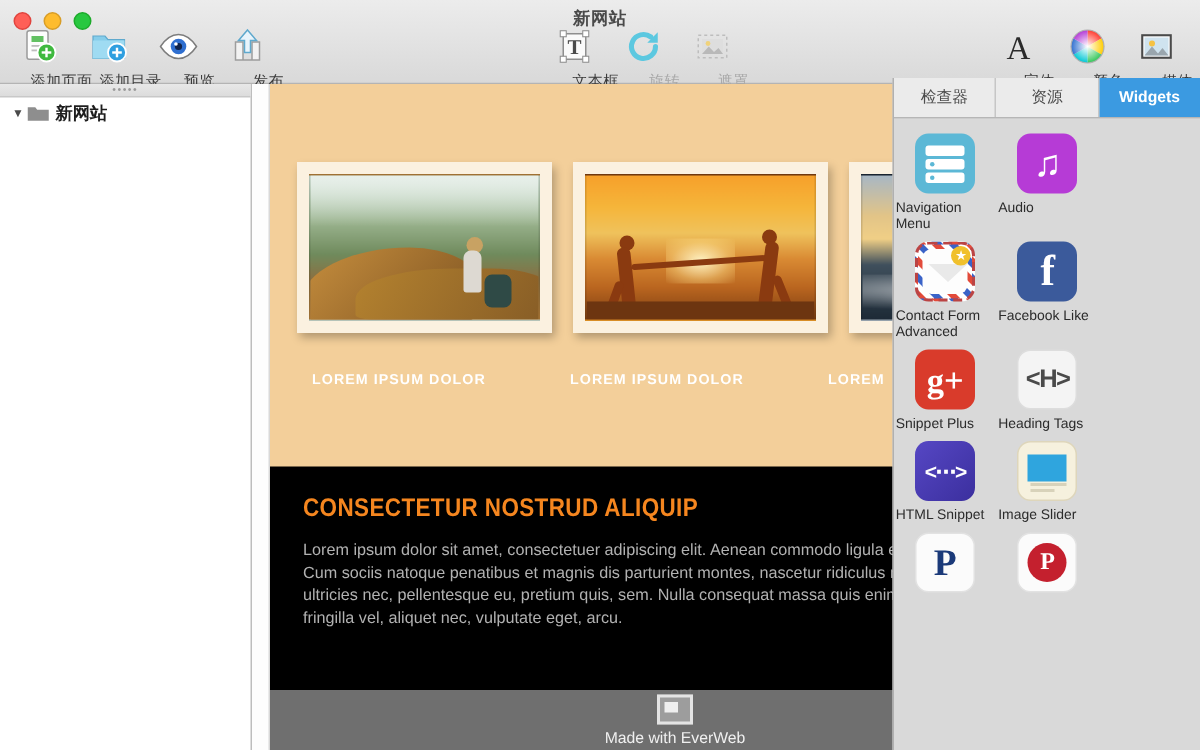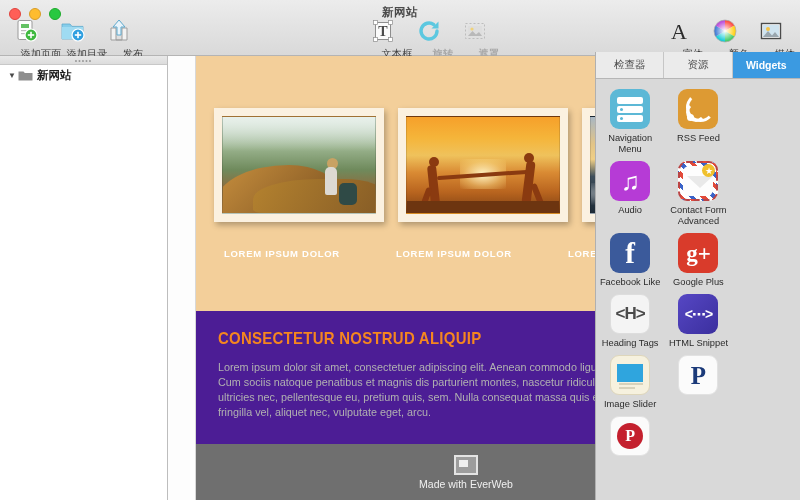--- a/index.html
+++ b/index.html
@@ -25,21 +25,21 @@
 
   .win-title{
     position:absolute;left:0;top:5px;width:800px;text-align:center;
     font-size:11.5px;color:#4a4a4a;font-weight:bold;letter-spacing:.5px;
   }
 
   .tbgroup{position:absolute;display:flex;align-items:flex-start;}
   .tbitem{width:46px;display:flex;flex-direction:column;align-items:center;cursor:default;}
   .tbicon{height:26px;display:flex;align-items:center;justify-content:center;}
   .tblabel{font-size:10px;color:#3b3b3b;margin-top:3px;white-space:nowrap;letter-spacing:.3px;margin-left:28px;}
-  .tblabel.dim{color:#a8a8a8;font-weight:bold;}
+  .tblabel.dim{color:#a8a8a8;}
 
   .grp-left{left:4px;top:18px;}
   .grp-center{left:360px;top:18px;}
   .grp-right{right:6px;top:18px;}
 
   
   .sidebar{
     position:absolute;left:0;top:56px;width:168px;height:444px;
     background:#ffffff;border-right:1px solid #bdbdbd;box-sizing:border-box;
   }
@@ -51,21 +51,21 @@
   .disclosure{width:12px;font-size:8px;color:#4a4a4a;text-align:center;}
   .tree-label{margin-left:4px;}
   .tree-label.bold{font-weight:bold;}
   .reddot{width:6px;height:6px;border-radius:50%;background:#e02e20;margin-left:auto;margin-right:7px;}
 
   
   .canvas-area{
     position:absolute;left:168px;top:56px;width:632px;height:444px;
     background:#fdfdfd;overflow:hidden;
   }
-  .page{position:absolute;left:28px;top:0;width:540px;height:444px;background:#4c1d95;
+  .page{position:absolute;left:12px;top:0;width:540px;height:444px;background:#000000;
     box-shadow:0 0 0 1px #d8d8d8;}
   .hero{background:#f3cf9a;height:255px;position:relative;overflow:hidden;}
   .hero-title{
     position:absolute;right:-120px;top:18px;white-space:nowrap;
     color:#ffffff;font-weight:bold;font-size:21px;letter-spacing:.5px;
     transform:scaleX(.82);transform-origin:right top;
   }
   .photos{position:absolute;left:18px;top:52px;display:flex;gap:14px;}
   .frame{background:#fbf1e0;padding:8px;box-shadow:2px 3px 6px rgba(0,0,0,.28);}
   .photo{width:152px;height:96px;position:relative;overflow:hidden;border:1px solid rgba(0,0,0,.12);}
@@ -103,39 +103,39 @@
 
   .p3{background:linear-gradient(to bottom,#a8b7c4 0%,#e2c487 28%,#f0cf86 44%,#3f4f5c 62%,#1d2a36 100%);}
   .p3 .wave{position:absolute;left:-10px;bottom:4px;width:130%;height:26px;
     background:radial-gradient(ellipse at 30% 40%,rgba(255,255,255,.55),rgba(255,255,255,0) 60%),
                radial-gradient(ellipse at 70% 60%,rgba(255,255,255,.4),rgba(255,255,255,0) 60%);}
 
   .body-sec{padding:18px 22px 0 22px;}
   .sec-title{color:#f5861f;font-weight:bold;font-size:17px;letter-spacing:.3px;
     transform:scaleX(.88);transform-origin:left center;white-space:nowrap;}
   .sec-body{color:#b1b1b1;font-size:10.8px;line-height:15px;margin-top:11px;width:520px;}
-  .footer{position:absolute;left:0;bottom:0;width:100%;height:56px;background:#6f6f6f;
+  .footer{position:absolute;left:0;bottom:0;width:100%;height:40px;background:#6f6f6f;
     display:flex;flex-direction:column;align-items:center;justify-content:center;gap:3px;}
   .footer-badge{width:20px;height:16px;background:#9d9d9d;border:2px solid #e4e4e4;position:relative;}
   .footer-badge:after{content:"";position:absolute;left:3px;top:3px;width:9px;height:7px;background:#efefef;}
   .footer-text{color:#f0f0f0;font-size:10.5px;}
 
   
   .inspector{position:absolute;right:0;top:52px;width:205px;height:448px;
     background:#d9d9d9;border-left:1px solid #b0b0b0;box-sizing:border-box;}
   .tabs{display:flex;height:26px;background:#ebebeb;border-bottom:1px solid #b6b6b6;}
   .tab{flex:1;display:flex;align-items:center;justify-content:center;font-size:10.5px;
     color:#4c4c4c;border-right:1px solid #c6c6c6;box-sizing:border-box;cursor:default;}
   .tab:last-child{border-right:none;}
   .tab.active{background:#3b9ae1;color:#ffffff;font-weight:bold;}
   .wgrid{display:flex;flex-wrap:wrap;padding:10px 0 0 0;}
   .wcell{width:68.3px;display:flex;flex-direction:column;align-items:center;margin-bottom:6px;cursor:default;}
   .wicon{width:40px;height:40px;border-radius:9px;position:relative;overflow:hidden;
     display:flex;align-items:center;justify-content:center;}
-  .wlabel{font-size:9.3px;color:#2b2b2b;text-align:center;line-height:11px;margin-top:4px;width:66px;}
+  .wlabel{font-size:9.3px;color:#2b2b2b;text-align:left;line-height:11px;margin-top:4px;width:66px;}
 
   
   .ic-nav{background:#5cb8d6;}
   .ic-nav .bar{position:absolute;left:7px;width:26px;height:7px;background:#ffffff;border-radius:2px;}
   .ic-nav .b1{top:8px;} .ic-nav .b2{top:17px;} .ic-nav .b3{top:26px;}
   .ic-nav .dot{position:absolute;left:10px;width:3px;height:3px;border-radius:50%;background:#5cb8d6;}
   .ic-nav .d2{top:19px;} .ic-nav .d3{top:28px;}
 
   .ic-rss{background:#dd9a33;}
   .ic-rss .rdot{position:absolute;left:9px;bottom:8px;width:7px;height:7px;border-radius:50%;background:#fff;}
@@ -227,20 +227,31 @@
         <div class="tbicon">
           <svg width="26" height="24" viewBox="0 0 26 24">
             <path d="M2 5h8l2 2.4h11v12.6H2z" fill="#86cdea" stroke="#5fa9cd" stroke-width=".8"></path>
             <path d="M2 8h21v12H2z" fill="#9fdbf2"></path>
             <circle cx="18" cy="16" r="6" fill="#2f9fe0" stroke="#fff" stroke-width="1.2"></circle>
             <rect x="17.2" y="12.8" width="1.6" height="6.4" fill="#fff"></rect>
             <rect x="14.8" y="15.2" width="6.4" height="1.6" fill="#fff"></rect>
           </svg>
         </div>
         <div class="tblabel">添加目录</div>
+      </div>
+      <div class="tbitem">
+        <div class="tbicon">
+          <svg width="26" height="20" viewBox="0 0 26 20">
+            <path d="M1 10c4-6 8-8 12-8s8 2 12 8c-4 6-8 8-12 8s-8-2-12-8z" fill="#fff" stroke="#7d7d7d" stroke-width="1"></path>
+            <circle cx="13" cy="10" r="5.2" fill="#2f6fd0"></circle>
+            <circle cx="13" cy="10" r="2.4" fill="#10234a"></circle>
+            <circle cx="11.3" cy="8.3" r="1.2" fill="#fff"></circle>
+          </svg>
+        </div>
+        <div class="tblabel">预览</div>
       </div>
       <div class="tbitem">
         <div class="tbicon">
           <svg width="22" height="24" viewBox="0 0 22 24">
             <path d="M3 9h5v12h6V9h5v12H3z" fill="#f2f2f2" stroke="#9d9d9d" stroke-width="1"></path>
             <path d="M11 1l6 7h-4v8H9V8H5z" fill="#e9f4fb" stroke="#5fa9cd" stroke-width="1"></path>
           </svg>
         </div>
         <div class="tblabel">发布</div>
       </div>
@@ -410,28 +421,20 @@
         <div class="wicon ic-nav">
           <div class="bar b1"></div>
             <div class="bar b2"></div>
             <div class="bar b3"></div>
           <div class="dot d2"></div>
             <div class="dot d3"></div>
         </div>
         <div class="wlabel">Navigation Menu</div>
       </div>
 
-      <div class="wcell">
-        <div class="wicon ic-rss">
-          <div class="rdot"></div>
-            <div class="arc a1"></div>
-            <div class="arc a2"></div>
-        </div>
-        <div class="wlabel">RSS Feed</div>
-      </div>
 
 
       <div class="wcell">
         <div class="wicon ic-audio">
             <span class="note">♫</span>
           </div>
         <div class="wlabel">Audio</div>
       </div>
 
       <div class="wcell">
@@ -449,21 +452,21 @@
             <span>f</span>
           </div>
         <div class="wlabel">Facebook Like</div>
       </div>
 
 
       <div class="wcell">
         <div class="wicon ic-gplus">
             <span>g+</span>
           </div>
-        <div class="wlabel">Google Plus</div>
+        <div class="wlabel">Snippet Plus</div>
       </div>
 
       <div class="wcell">
         <div class="wicon ic-heading">
             <span>&lt;H&gt;</span>
           </div>
         <div class="wlabel">Heading Tags</div>
       </div>
 
       <div class="wcell">

